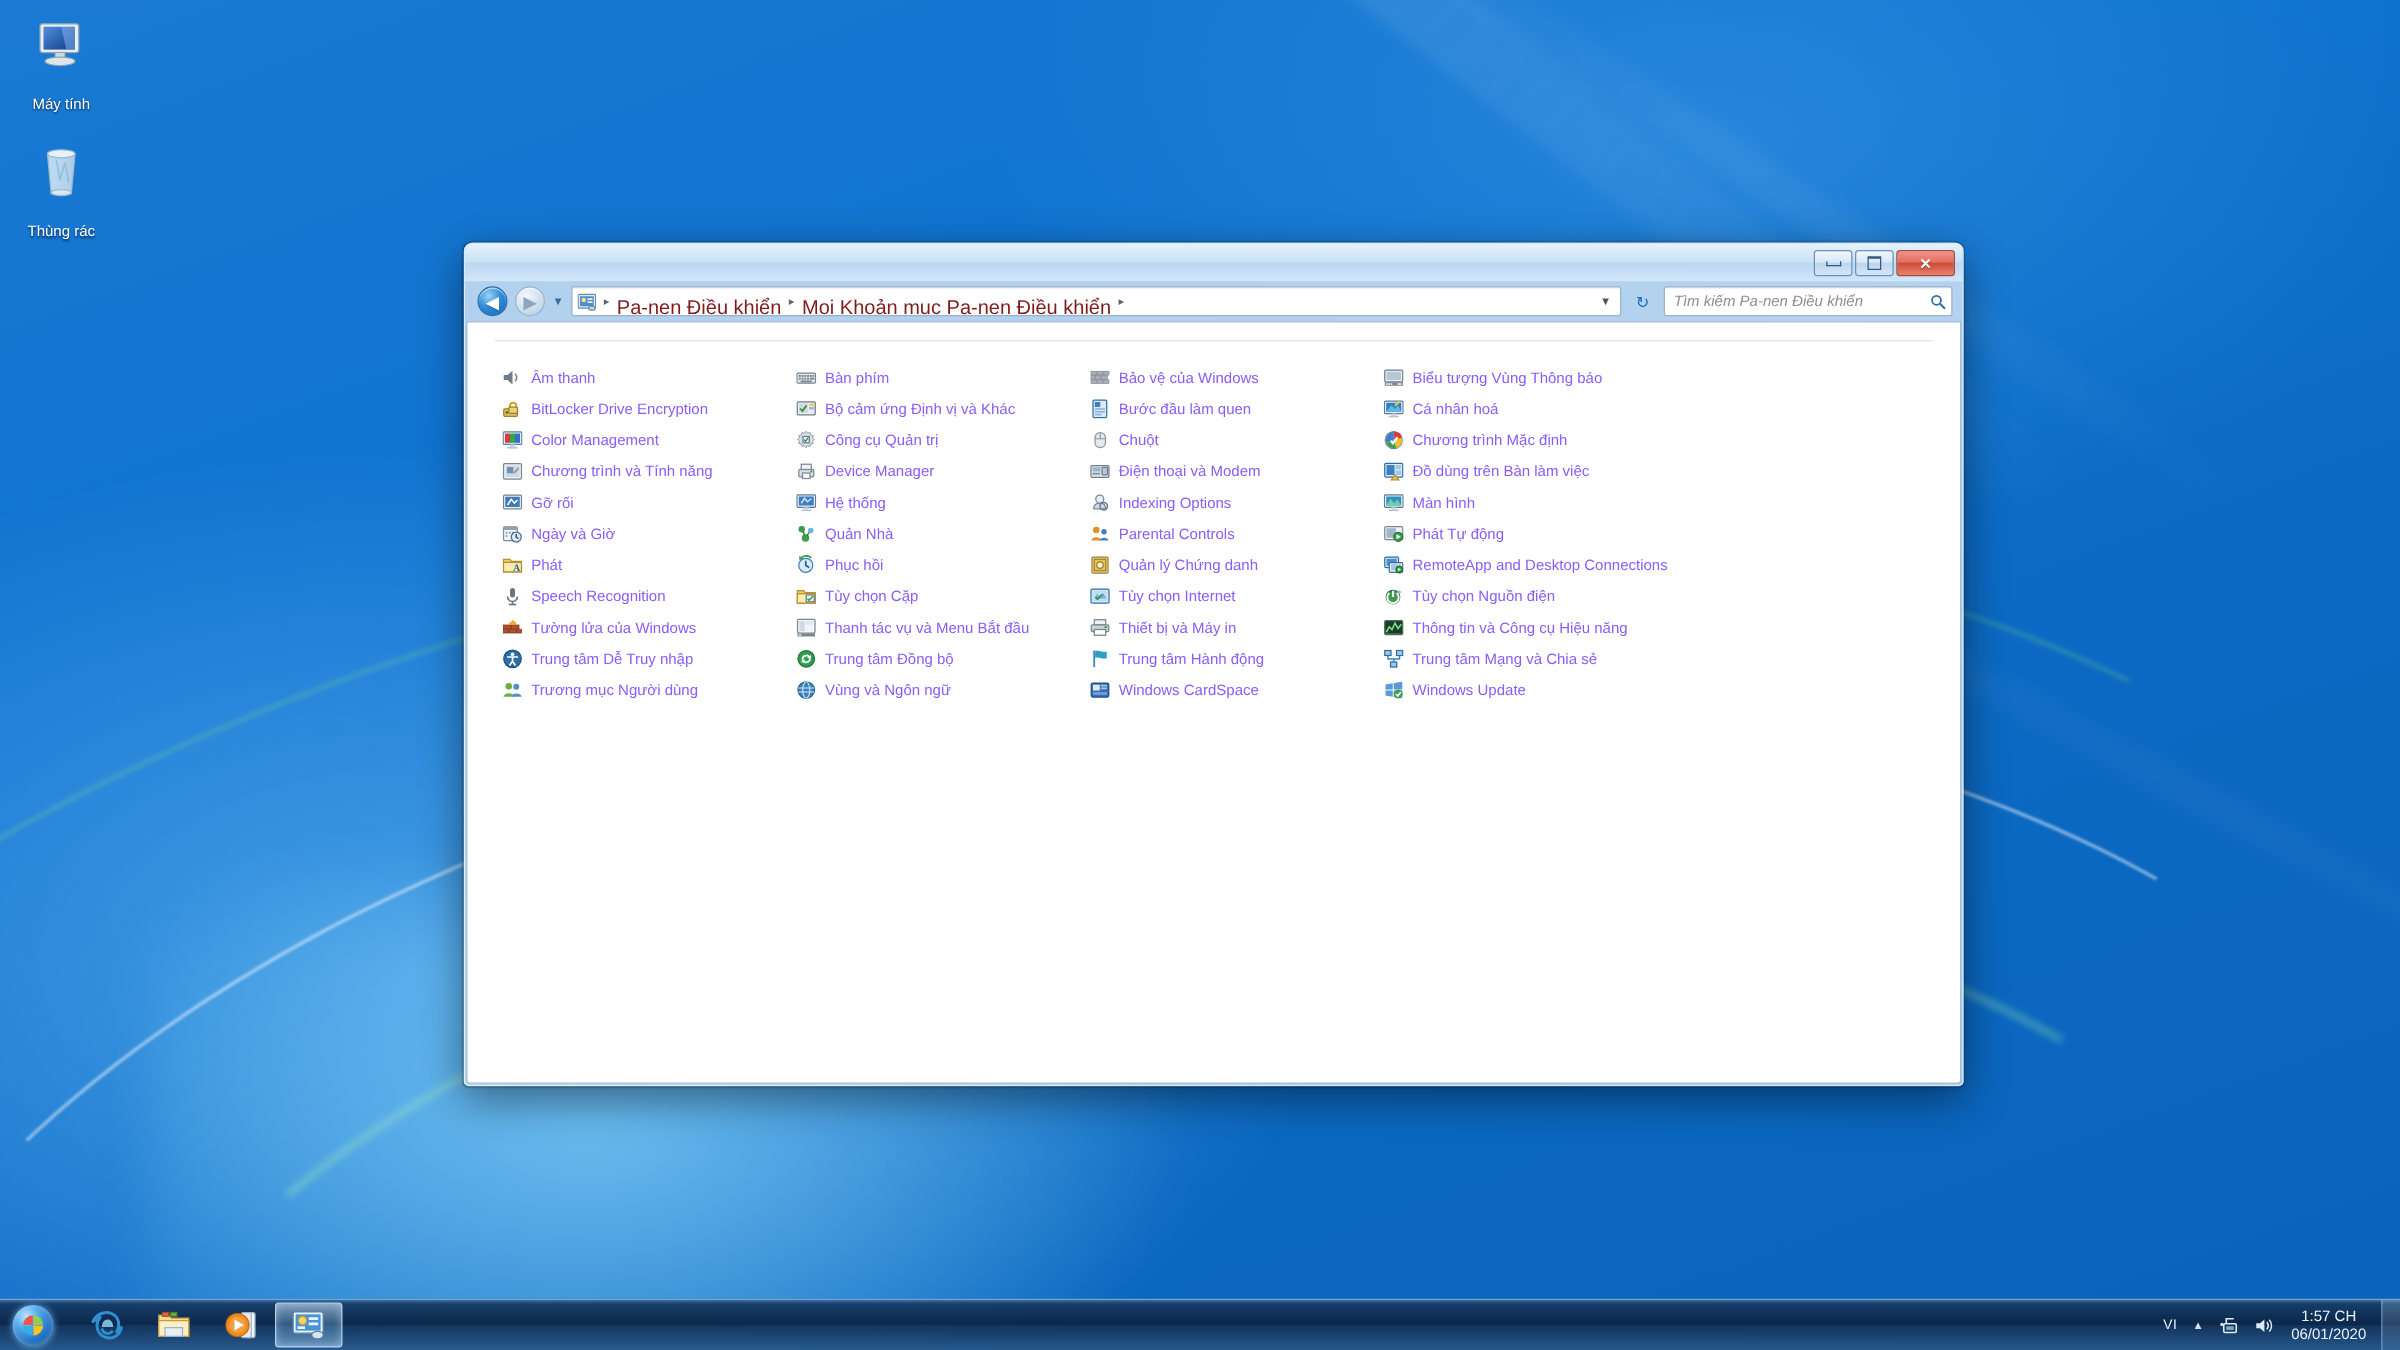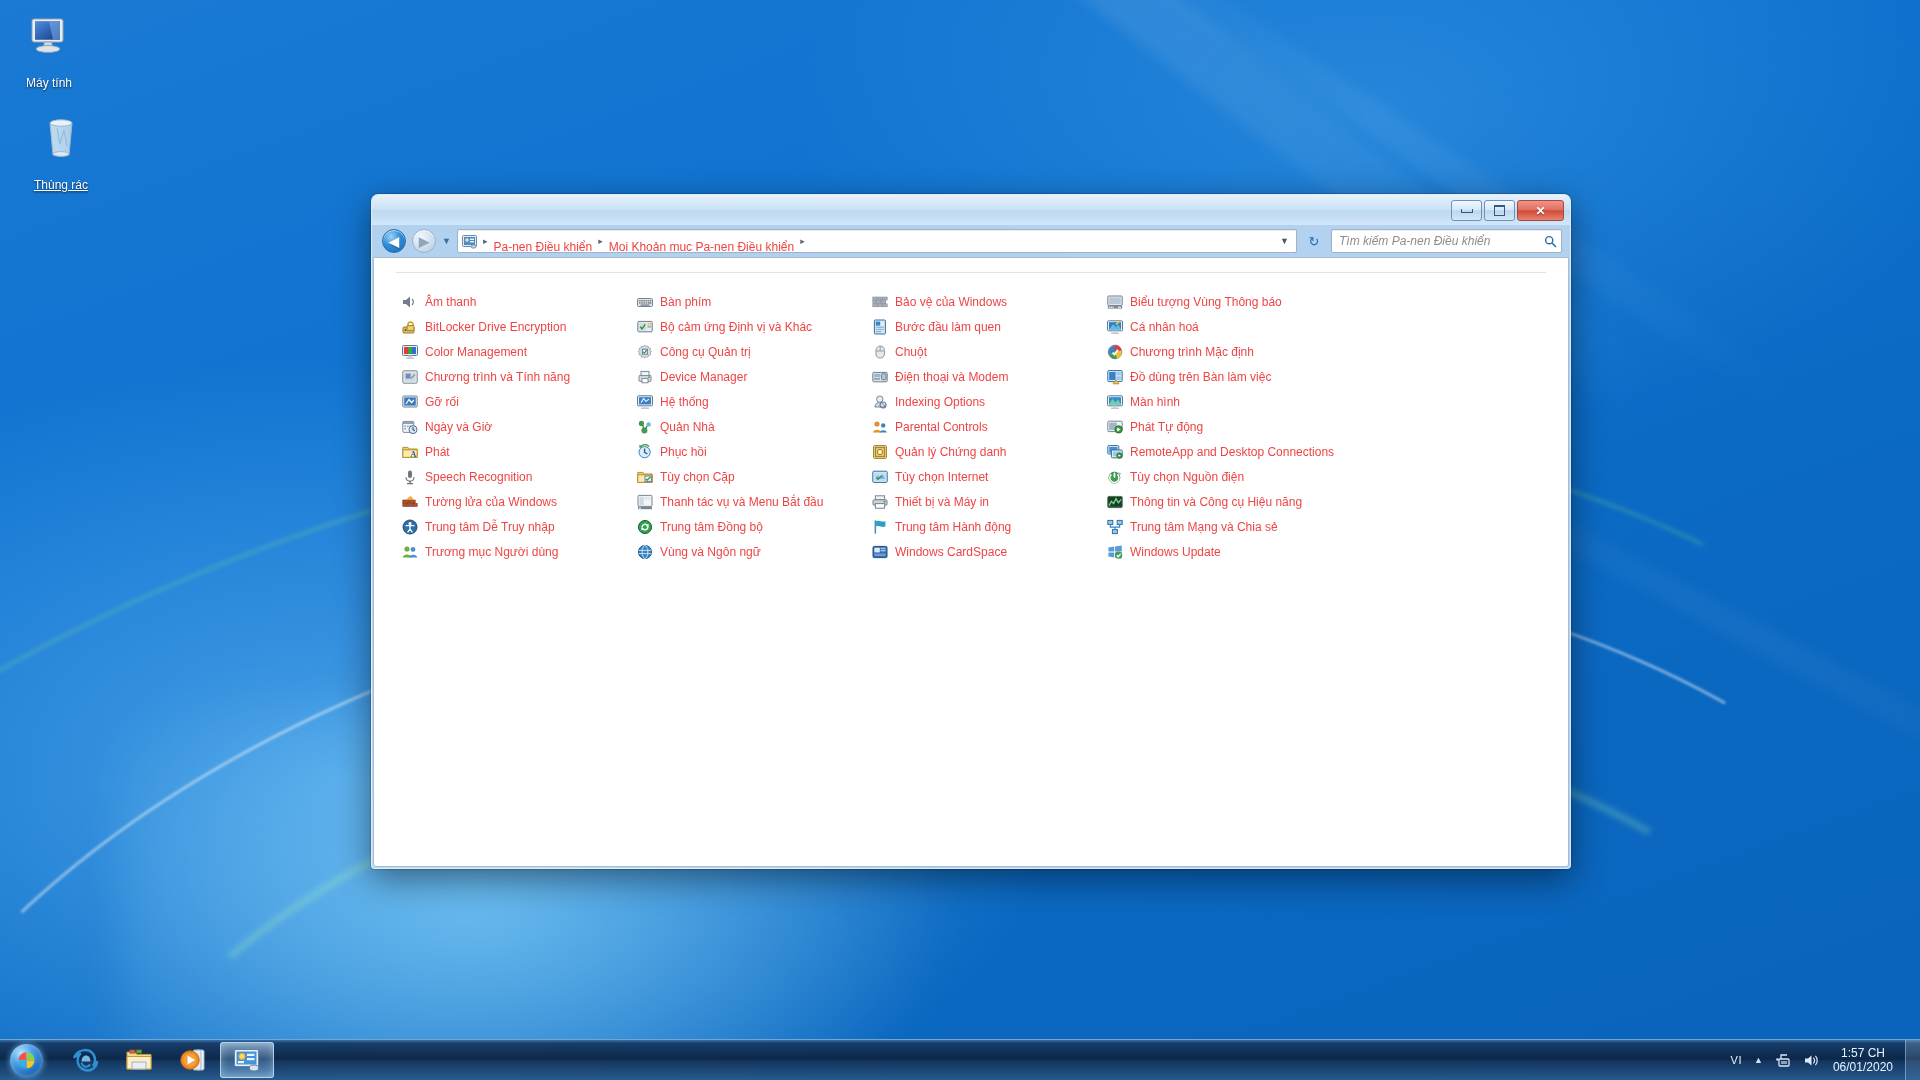--- a/index.html
+++ b/index.html
@@ -74,21 +74,21 @@
     width: 86px;
     text-align: center;
     color: #fff;
     font-size: 12px;
     text-shadow: 0 1px 2px rgba(0,0,0,.75);
     cursor: default;
   }
   .desk-icon .glyph { height: 48px; display: flex; align-items: flex-end; justify-content: center; }
   .desk-icon .lbl { margin-top: 20px; line-height: 14px; }
   #icon-computer { left: 6px; top: 8px; }
-  #icon-recycle  { left: 18px; top: 110px; text-decoration: underline; }
+  #icon-recycle  { left: 6px; top: 110px; }
 
   
   #cp-window {
     position: absolute;
     left: 371px; top: 194px;
     width: 1198px; height: 673px;
     border-radius: 7px 7px 4px 4px;
     background: rgba(200,222,242,0.88);
     border: 1px solid rgba(255,255,255,0.55);
     box-shadow: 0 0 2px rgba(0,0,0,.55), 0 10px 34px rgba(0,0,0,.45);
@@ -156,21 +156,21 @@
     padding: 0 2px 0 4px;
     box-shadow: inset 0 1px 1px rgba(0,0,0,.07);
     overflow: hidden;
     min-width: 0;
   }
   .crumb-icon {
     width: 16px; height: 16px; flex: 0 0 auto; margin-right: 2px;
     display:flex; align-items:center; justify-content:center;
   }
   .crumb {
-    font-size: 12px; color: #ef4444; white-space: nowrap;
+    font-size: 16px; color: #7f1d1d; white-space: nowrap;
     padding: 2px 3px; border-radius: 2px; cursor: default; margin-top: 12px;
   }
   .crumb-sep { color: #5a6773; font-size: 9px; padding: 0 3px; flex: 0 0 auto; }
   .addr-spacer { flex: 1 1 auto; min-width: 0; }
   .addr-drop { color: #4b5a68; font-size: 9px; padding: 0 5px; cursor: default; flex: 0 0 auto; }
   .refreshbtn {
     width: 22px; height: 22px; flex: 0 0 auto;
     display:flex; align-items:center; justify-content:center;
     color: #1d6fb8; font-size: 13px; cursor: default;
   }
@@ -224,21 +224,21 @@
     grid-template-rows: repeat(11, 25px);
     padding: 16px 0 0 28px;
   }
   .item {
     display: flex; align-items: center; gap: 7px;
     height: 25px;
     cursor: default;
   }
   .item .ico { width: 16px; height: 16px; flex: 0 0 auto; display:flex; align-items:center; justify-content:center; }
   .item .nm {
-    font-size: 12px; color: #ef4444; white-space: nowrap;
+    font-size: 12px; color: #8b5cf6; white-space: nowrap;
   }
 
   
   #taskbar {
     position: absolute; left: 0; right: 0; bottom: 0;
     height: 40px;
     background: linear-gradient(180deg, rgba(60,110,160,0.92) 0%, rgba(22,58,100,0.95) 8%, rgba(12,36,68,0.96) 48%, rgba(18,50,88,0.95) 52%, rgba(40,88,138,0.94) 100%);
     border-top: 1px solid rgba(160,205,245,0.65);
     display: flex; align-items: center;
   }

